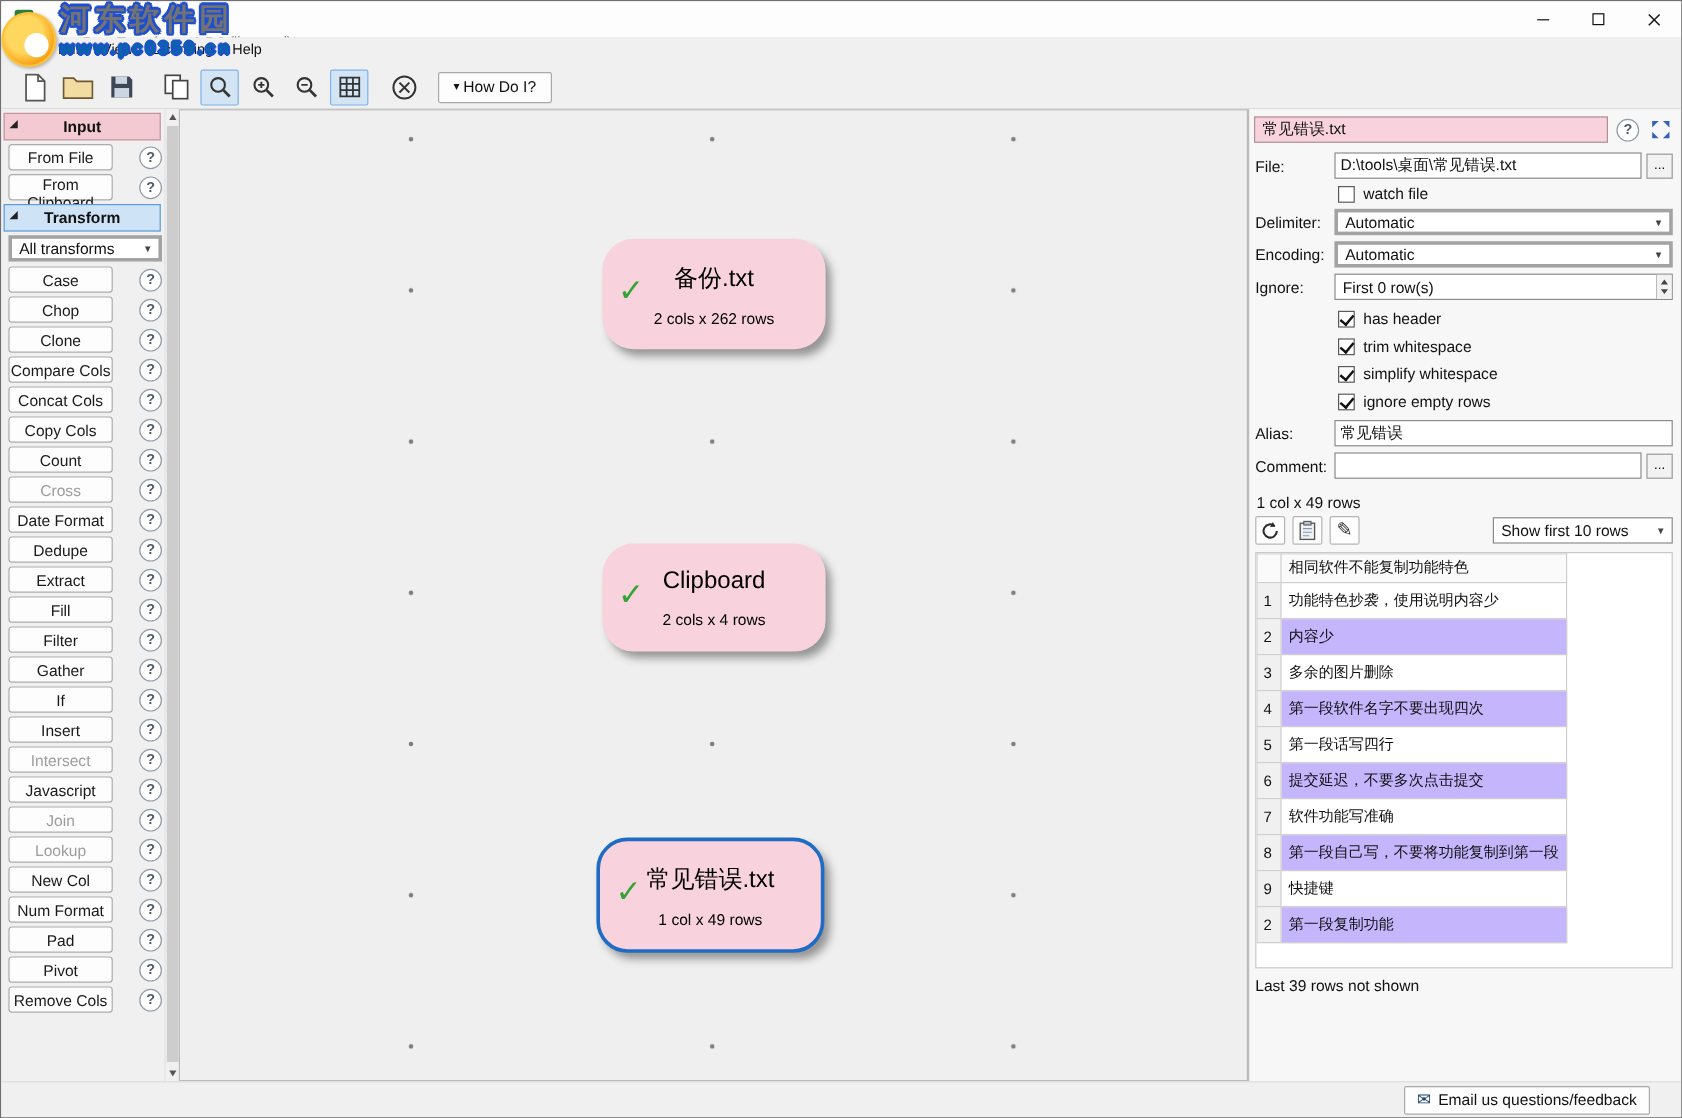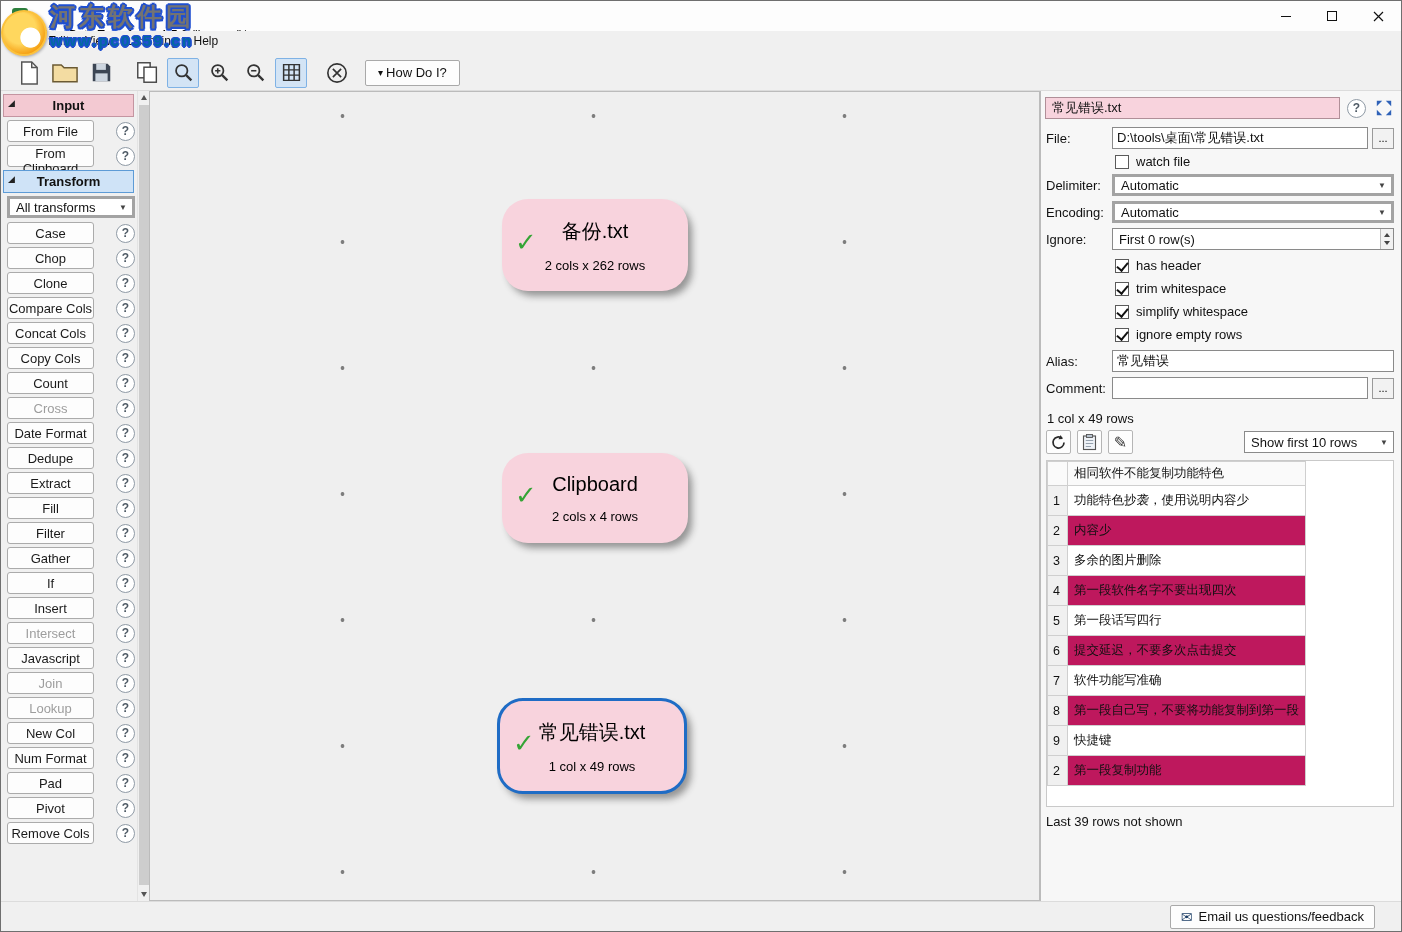--- a/index.html
+++ b/index.html
@@ -109,21 +109,21 @@
   .pencil-glyph { font-size:16px; color:#333; }
   .show-combo { margin-left:auto; width:150px; flex:none; height:22px; border:1px solid #8a8a8a; background:#fff;
                 display:flex; align-items:center; justify-content:space-between; padding:0 5px 0 6px; font-size:13px; }
   .preview-viewport { background:#fff; border:1px solid #c9c9c9; height:347px; overflow:hidden; margin:0 1px; }
   table.preview { border-collapse:collapse; font-size:12.5px; }
   .preview th, .preview td { border:1px solid #cfcfcf; font-weight:normal; text-align:left; white-space:nowrap; }
   .corner { background:#f0f0f0; width:20px; }
   .preview th { padding:3px 6px; background:#fafafa; }
   .numc { background:#f0f0f0; text-align:center; padding:6px 5px; }
   .datac { padding:6px 6px; min-width:222px; background:#fff; }
-  .datac.alt { background:#be185d; }
+  .datac.alt { background:#c4b5fd; }
   .rp-footer { margin:7px 1px; font-size:13px; }
 
   
   .statusbar { position:absolute; bottom:0; left:0; right:0; height:30px; background:#f0f0f0;
                border-top:1px solid #dcdcdc; display:flex; align-items:center; justify-content:flex-end;
                padding-right:26px; }
   .feedback-btn { display:flex; align-items:center; gap:6px; border:1px solid #a9a9a9; background:#fdfdfd;
                   height:24px; padding:0 10px; font-size:13px; border-radius:2px; font-family:inherit; color:#111; }
   .envelope { color:#1c3e66; font-size:14px; }
 

